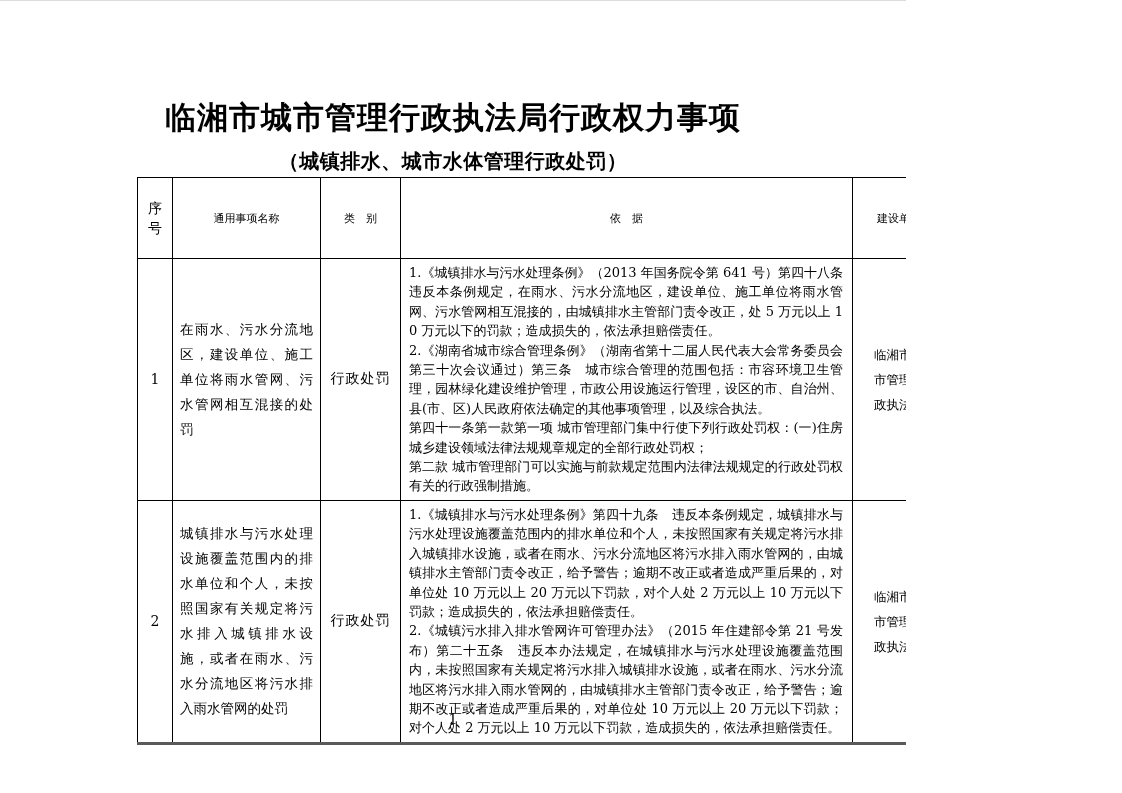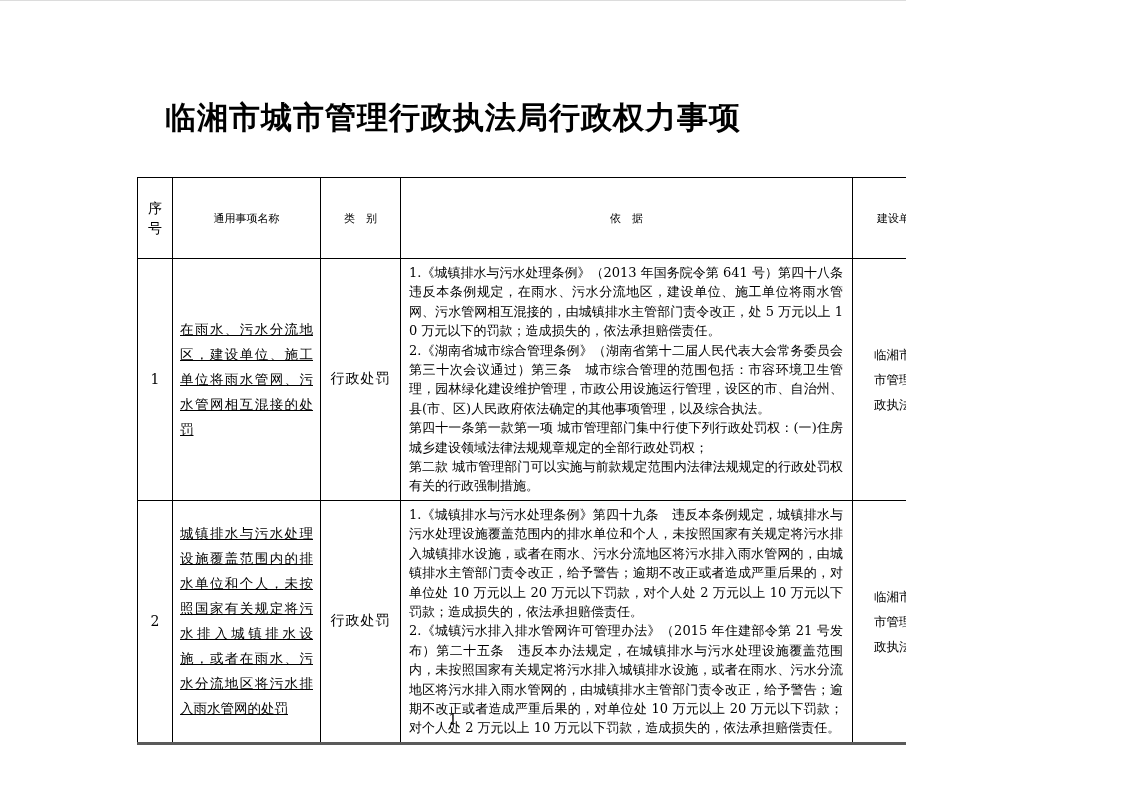--- a/index.html
+++ b/index.html
@@ -83,21 +83,20 @@
     text-align: center;
     font-size: 14px;
     font-family: "DejaVu Serif", serif;
   }
   td.cell-name {
     text-align: left;
     padding: 6px 7px;
     font-size: 13.5px;
     line-height: 25px;
     text-align: justify;
-    text-decoration: underline;
   }
   td.cell-category {
     text-align: center;
     font-size: 14px;
     letter-spacing: 1px;
   }
   td.cell-basis {
     padding: 4px 9px 4px 8px;
     font-size: 13px;
     line-height: 19.4px;
@@ -127,20 +126,21 @@
     font-family: "DejaVu Serif", serif;
   }
 </style>
 </head>
 <body>
 
 <div class="page">
 
   <h1 class="doc-title">临湘市城市管理行政执法局行政权力事项</h1>
 
+  <h2 class="doc-subtitle">（城镇排水、城市水体管理行政处罚）</h2>
 
   <table class="items-table">
     <colgroup>
       <col style="width:35px">
       <col style="width:148px">
       <col style="width:80px">
       <col style="width:452px">
       <col style="width:93px">
       <col style="width:40px">
     </colgroup>

